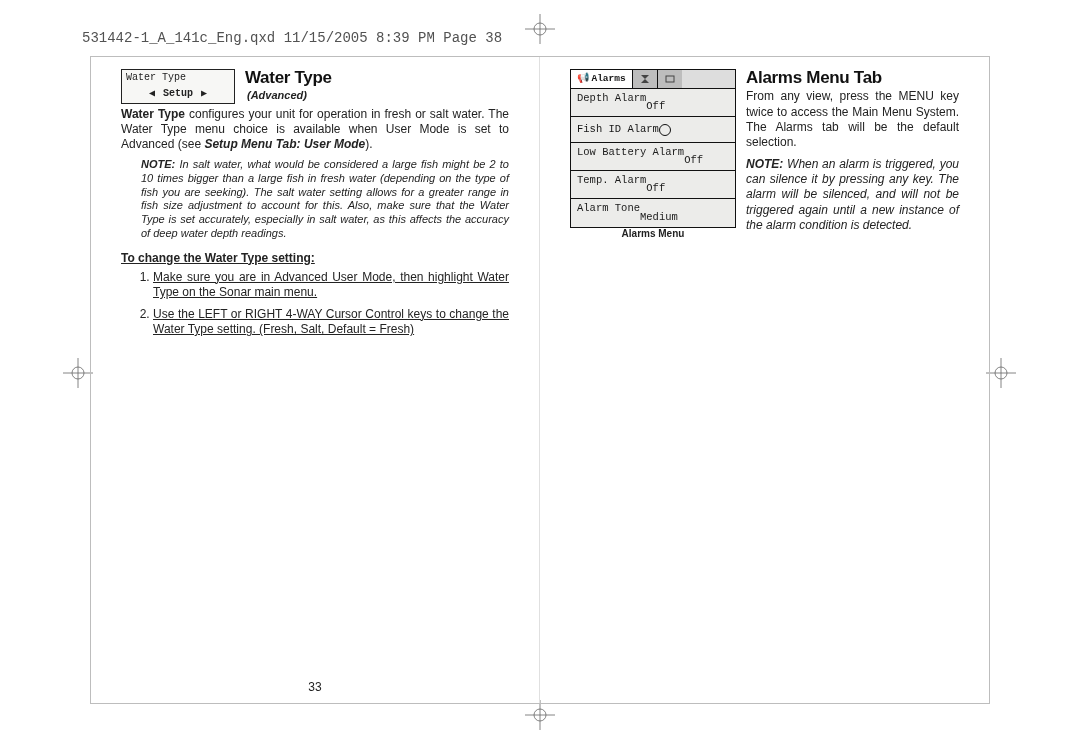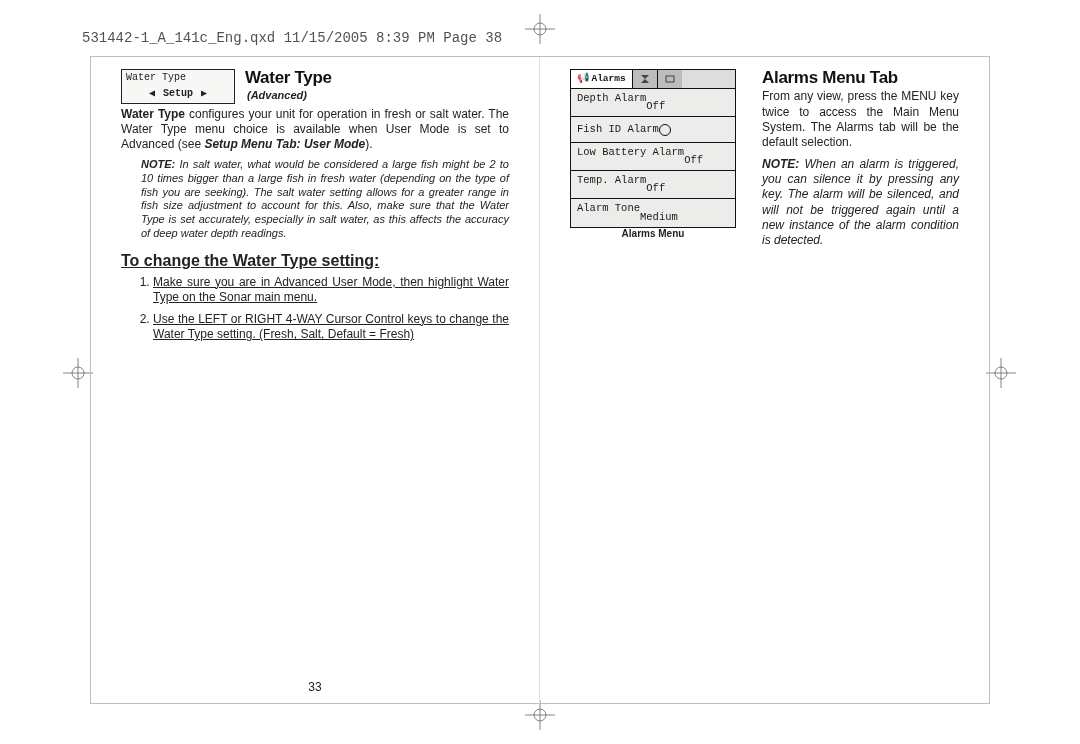--- a/index.html
+++ b/index.html
@@ -98,21 +98,21 @@
     line-height: 1.25;
     margin: 2px 0 10px 20px;
     text-align: justify;
     color:#232323;
   }
   .note b { font-weight:700; font-style: italic; }
 
   .subhead {
     font-weight: 700;
     text-decoration: underline;
-    font-size: 16px;
+    font-size: 12px;
     margin: 6px 0 4px 0;
   }
   ol.steps {
     margin: 0 0 0 20px;
     padding: 0 0 0 12px;
     font-size: 12px;
     line-height: 1.3;
     text-decoration: underline;
   }
   ol.steps li { margin-bottom: 6px; text-align: justify; }
@@ -175,21 +175,21 @@
   .fishid-row .circ {
     width:10px;height:10px;border:1.5px solid #111;border-radius:50%;
   }
   .caption {
     text-align:right;
     font-size:10px;
     font-weight:700;
     color:#222;
   }
 
-  .right-text { flex:1;margin-left:16px; }
+  .right-text { flex:1; }
   .right-text p { margin:0 0 6px 0; text-align: justify; font-size:12px; line-height:1.28;}
   .right-note {
     font-style: italic;
     font-size: 11px;
     line-height: 1.26;
     text-align: justify;
     color:#232323;
   }
   .right-note b { font-weight:700; font-style:italic;}
 </style>

